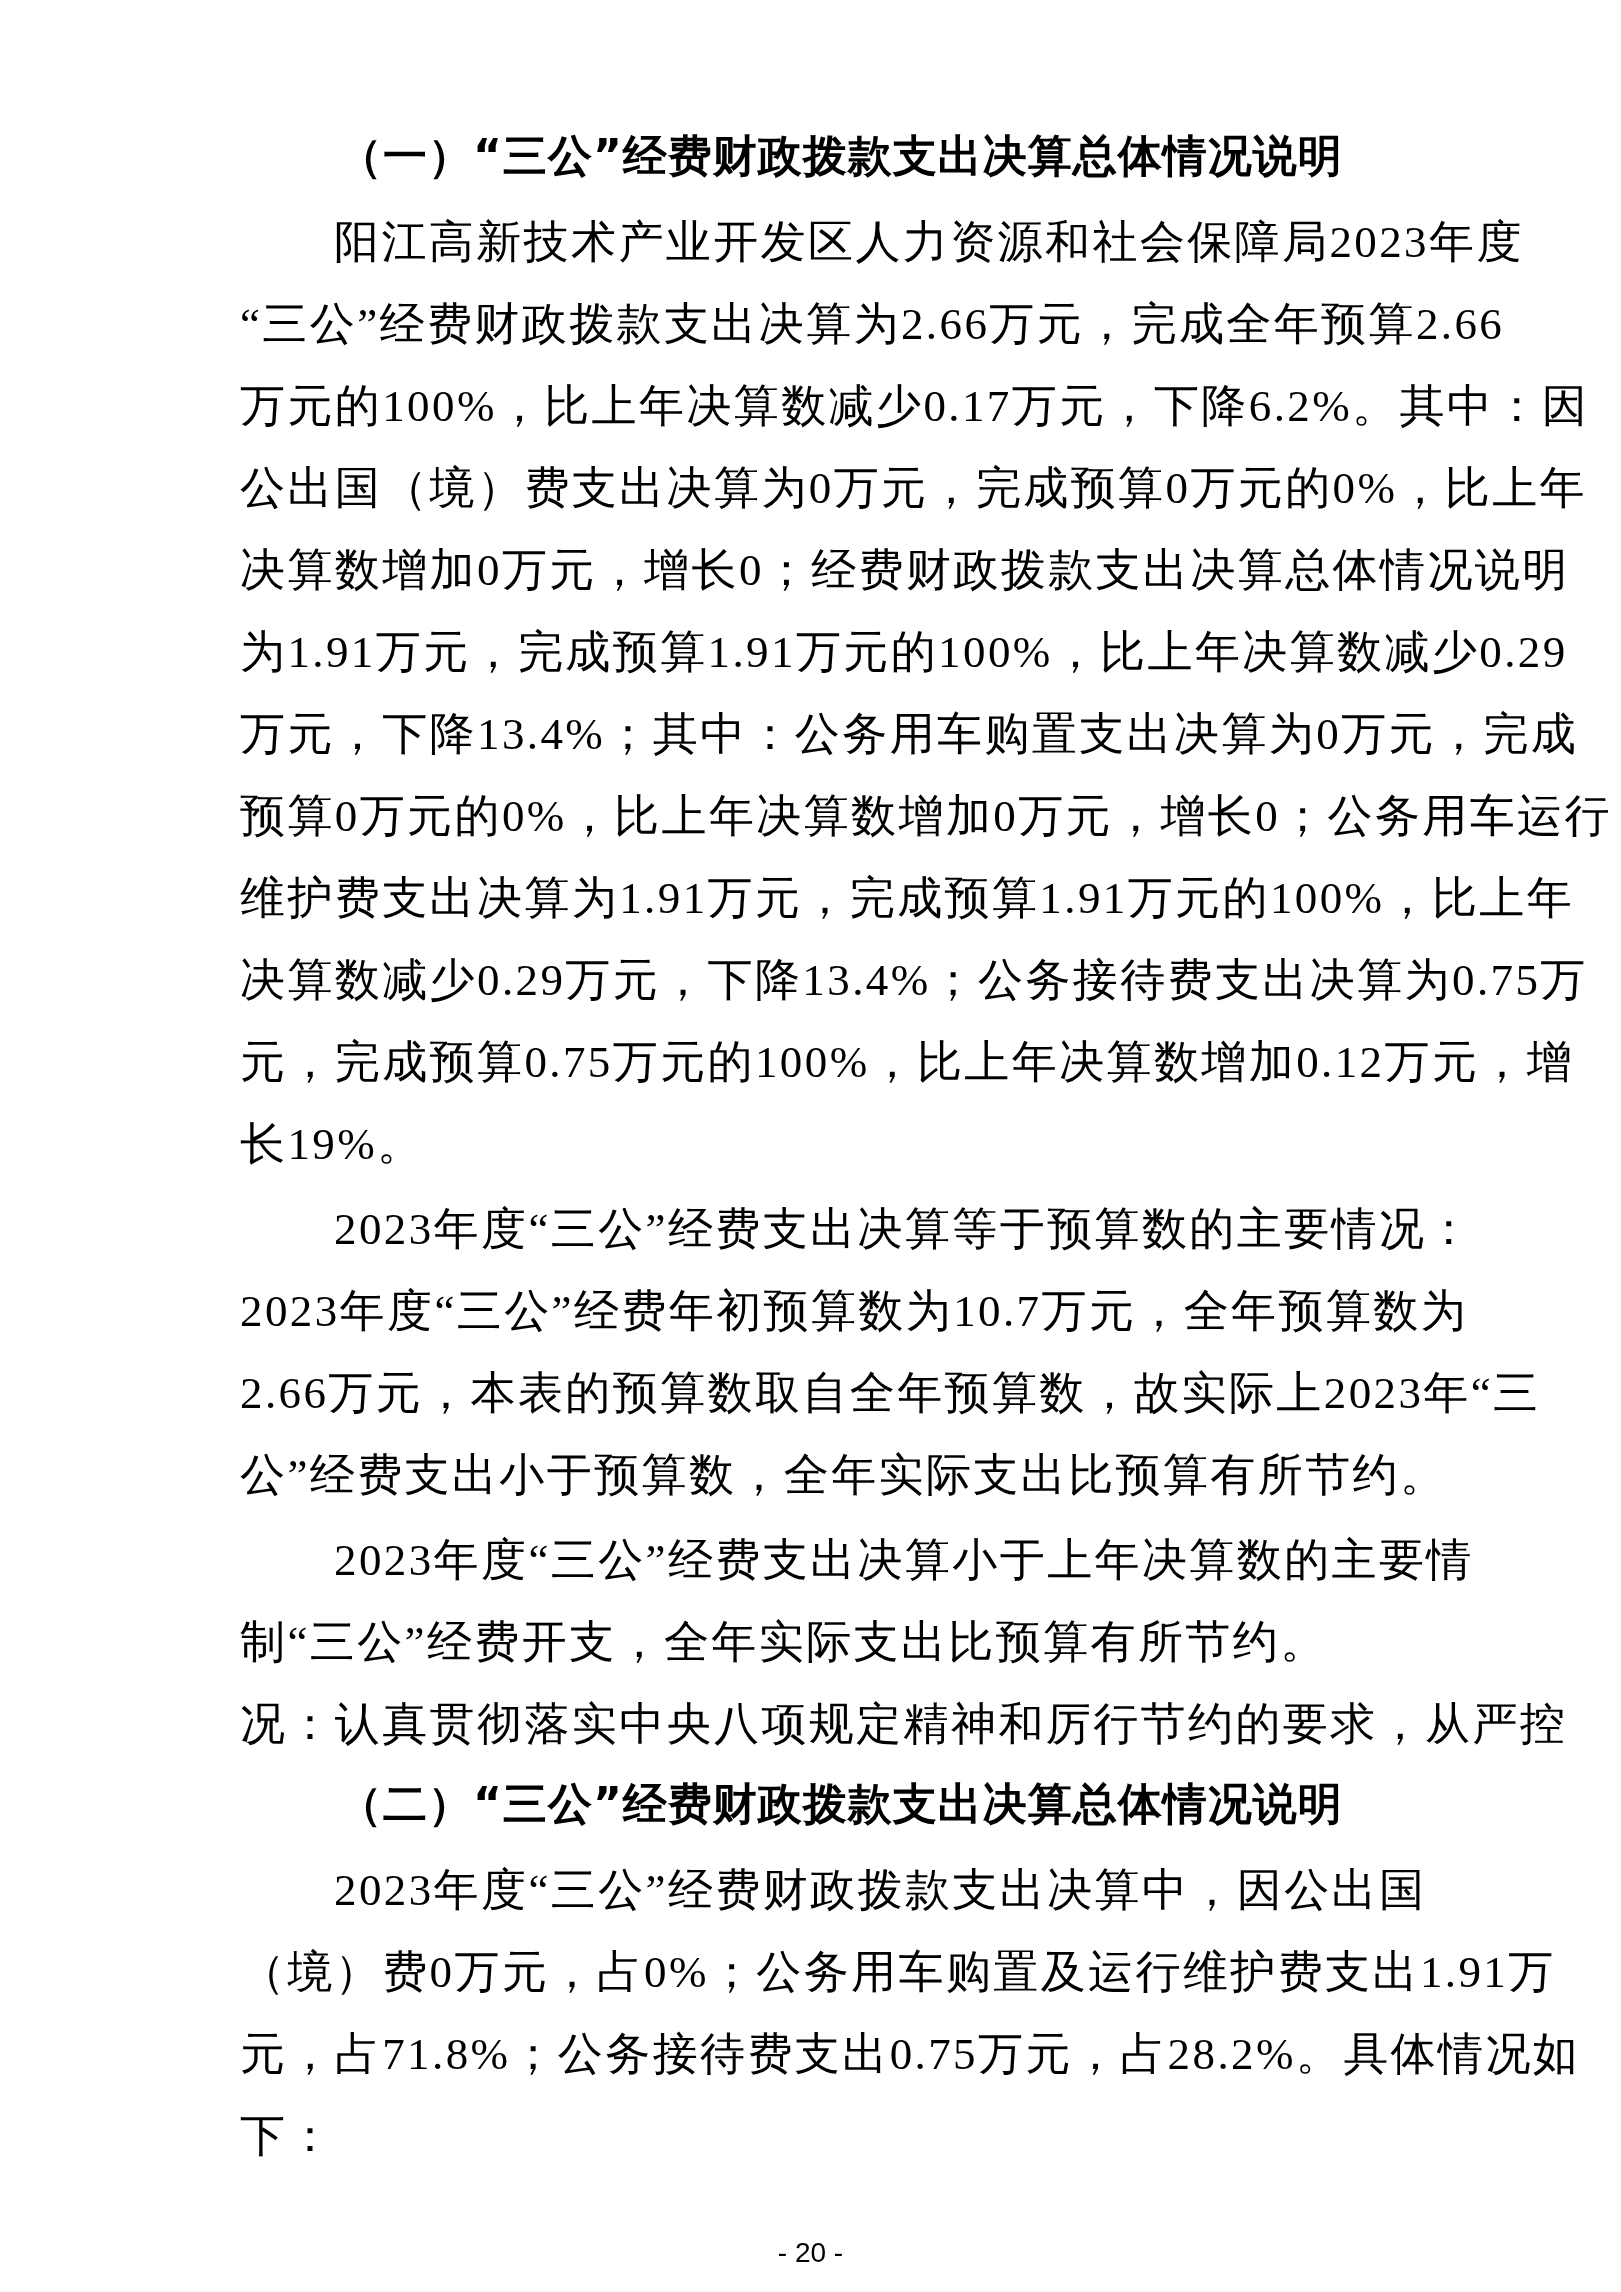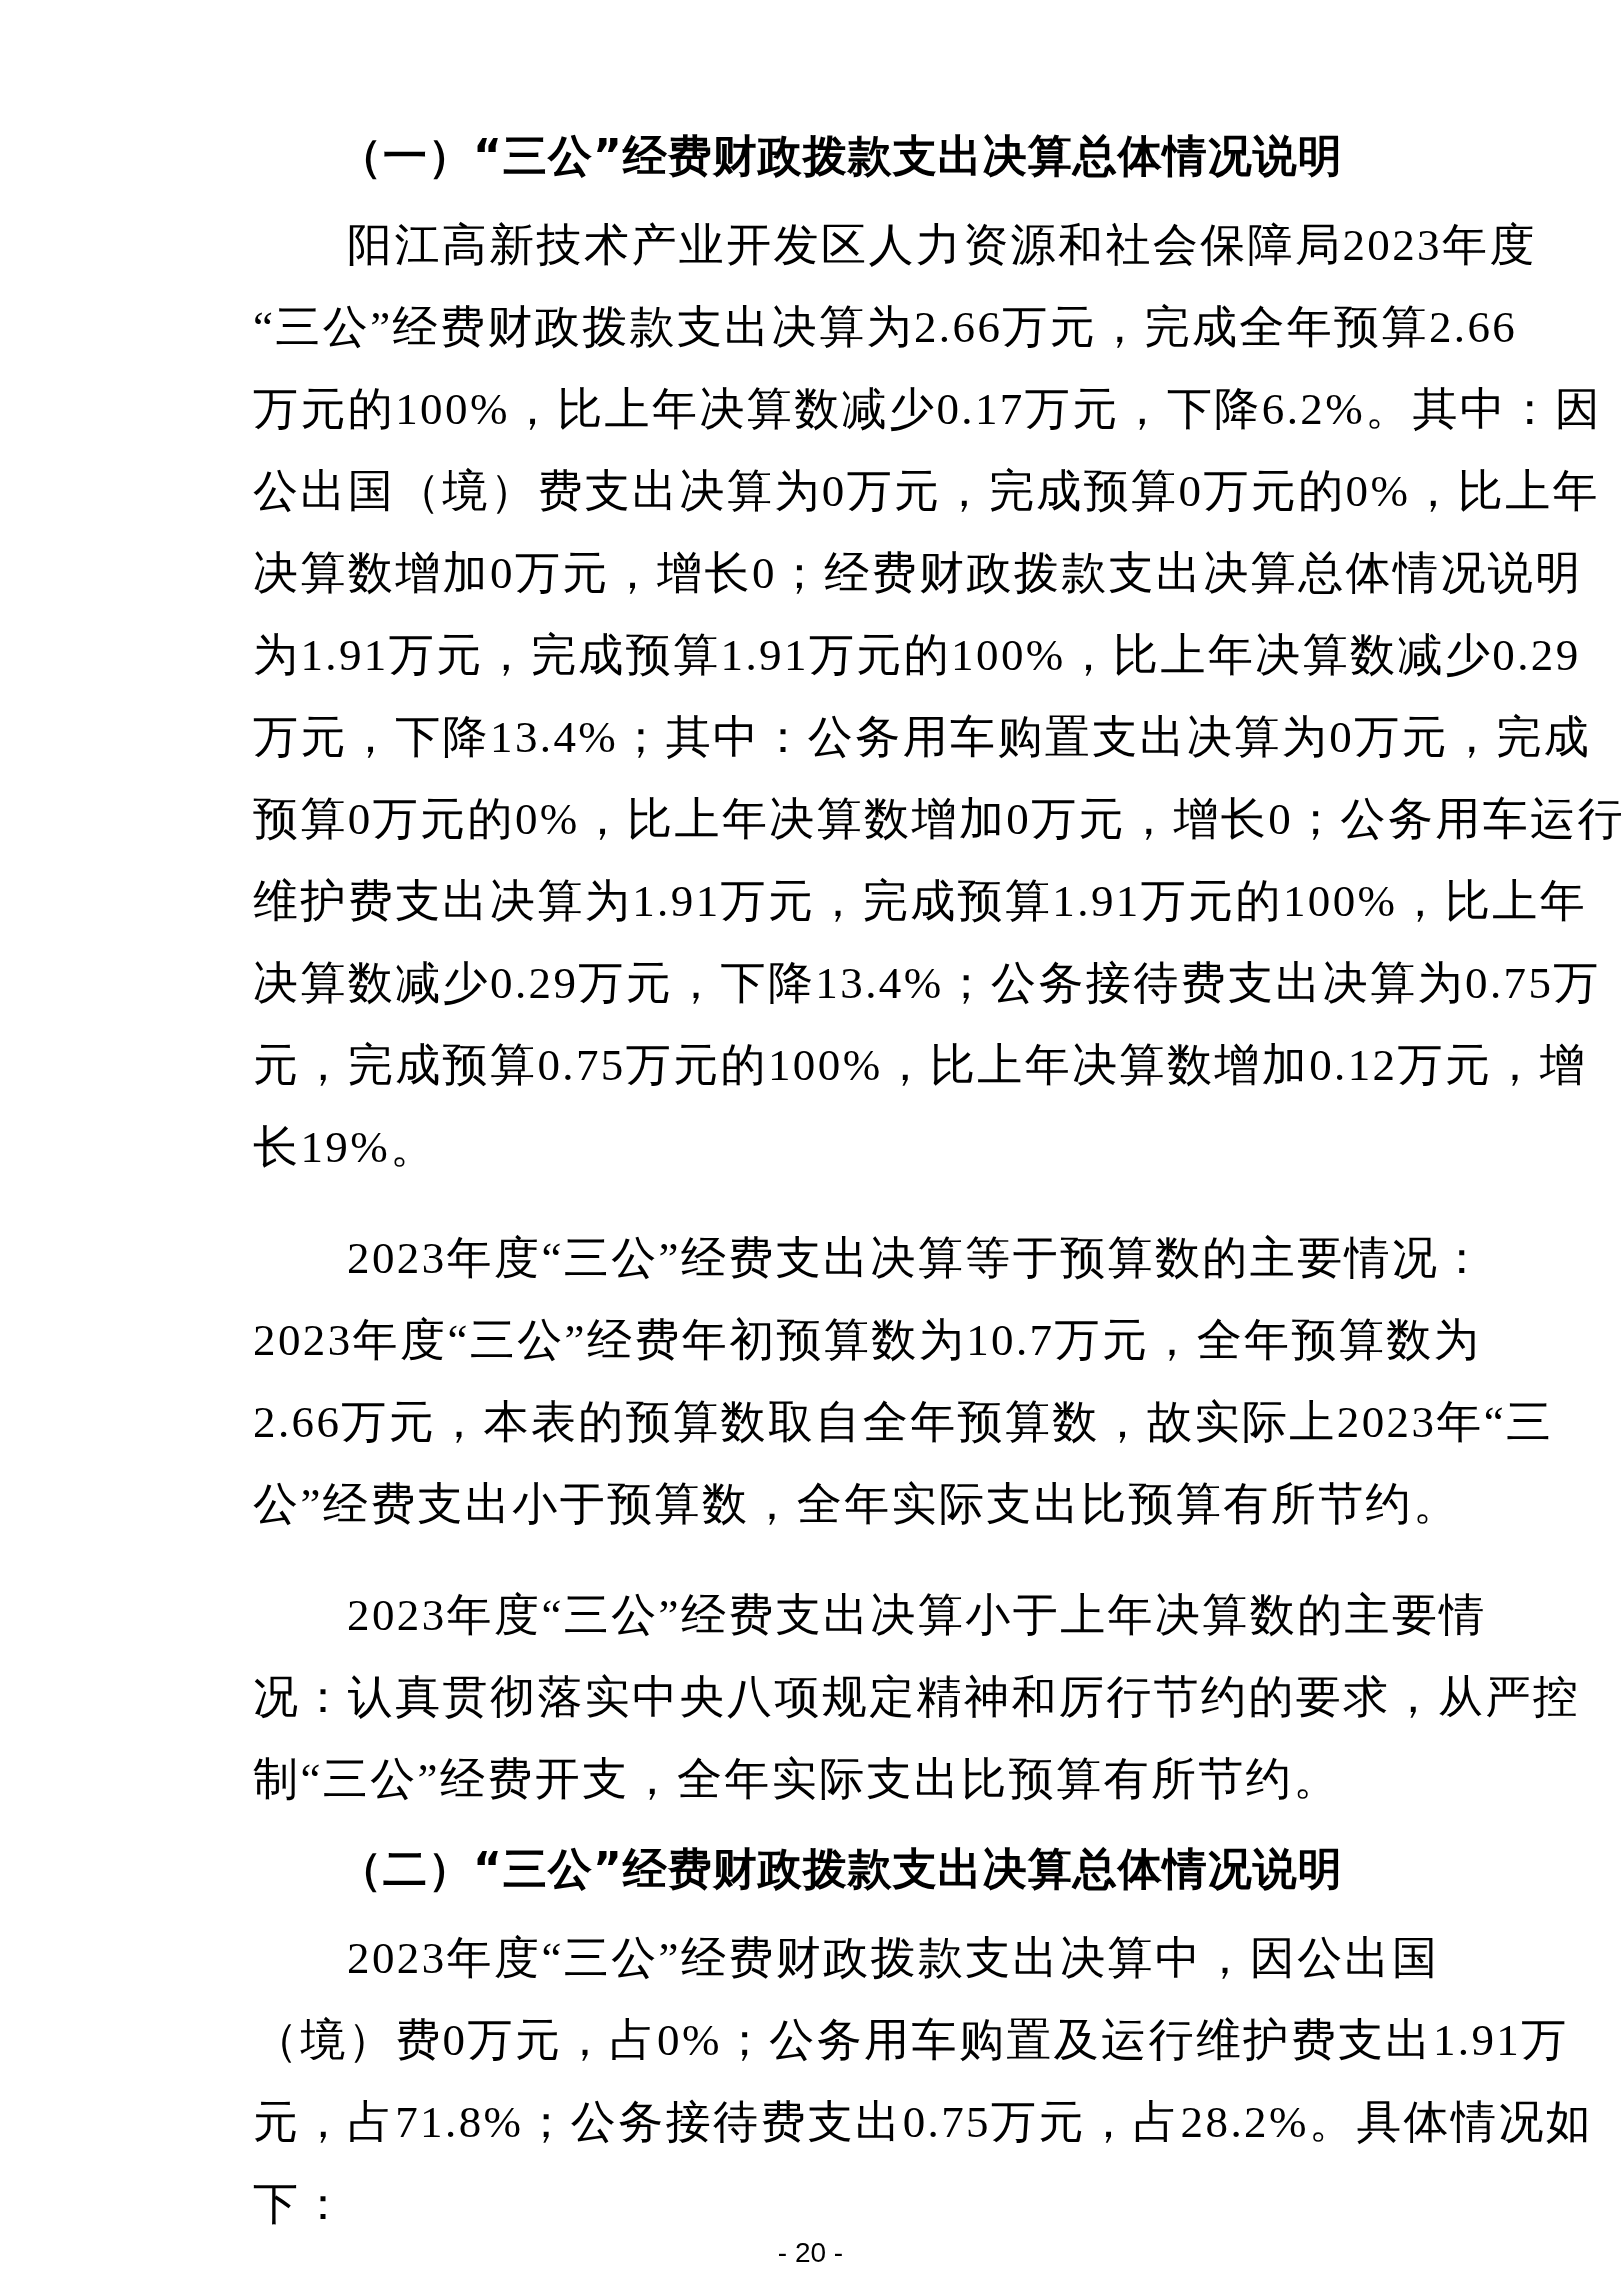--- a/index.html
+++ b/index.html
@@ -28,21 +28,21 @@
       height: 71px;
       margin: 0 0 9.8px 0;
       padding-left: 98px;
       letter-spacing: 1px;
       white-space: nowrap;
     }
     .para {
       font-family: "Liberation Serif", "DejaVu Serif", serif;
       font-size: 45px;
       line-height: 82px;
-      margin: 13px;
+      margin: 0;
       text-align: justify;
       text-align-last: left;
       text-indent: 94px;
       letter-spacing: 2.4px;
     }
     .para .line {
       display: block;
       white-space: nowrap;
       text-align-last: justify;
       text-align: justify;
@@ -92,22 +92,22 @@
   <p class="para">
     <span class="line first">2023年度“三公”经费支出决算等于预算数的主要情况：</span>
     <span class="line">2023年度“三公”经费年初预算数为10.7万元，全年预算数为</span>
     <span class="line">2.66万元，本表的预算数取自全年预算数，故实际上2023年“三</span>
     <span class="line last">公”经费支出小于预算数，全年实际支出比预算有所节约。</span>
   </p>
   <div class="gap"></div>
 
   <p class="para">
     <span class="line first">2023年度“三公”经费支出决算小于上年决算数的主要情</span>
+    <span class="line last">制“三公”经费开支，全年实际支出比预算有所节约。</span>
     <span class="line">况：认真贯彻落实中央八项规定精神和厉行节约的要求，从严控</span>
-    <span class="line last">制“三公”经费开支，全年实际支出比预算有所节约。</span>
   </p>
 
   <h2 class="heading" style="margin-top:3.9px;">（二）“三公”经费财政拨款支出决算总体情况说明</h2>
 
   <p class="para">
     <span class="line first">2023年度“三公”经费财政拨款支出决算中，因公出国</span>
     <span class="line">（境）费0万元，占0%；公务用车购置及运行维护费支出1.91万</span>
     <span class="line">元，占71.8%；公务接待费支出0.75万元，占28.2%。具体情况如</span>
     <span class="line last">下：</span>
   </p>

